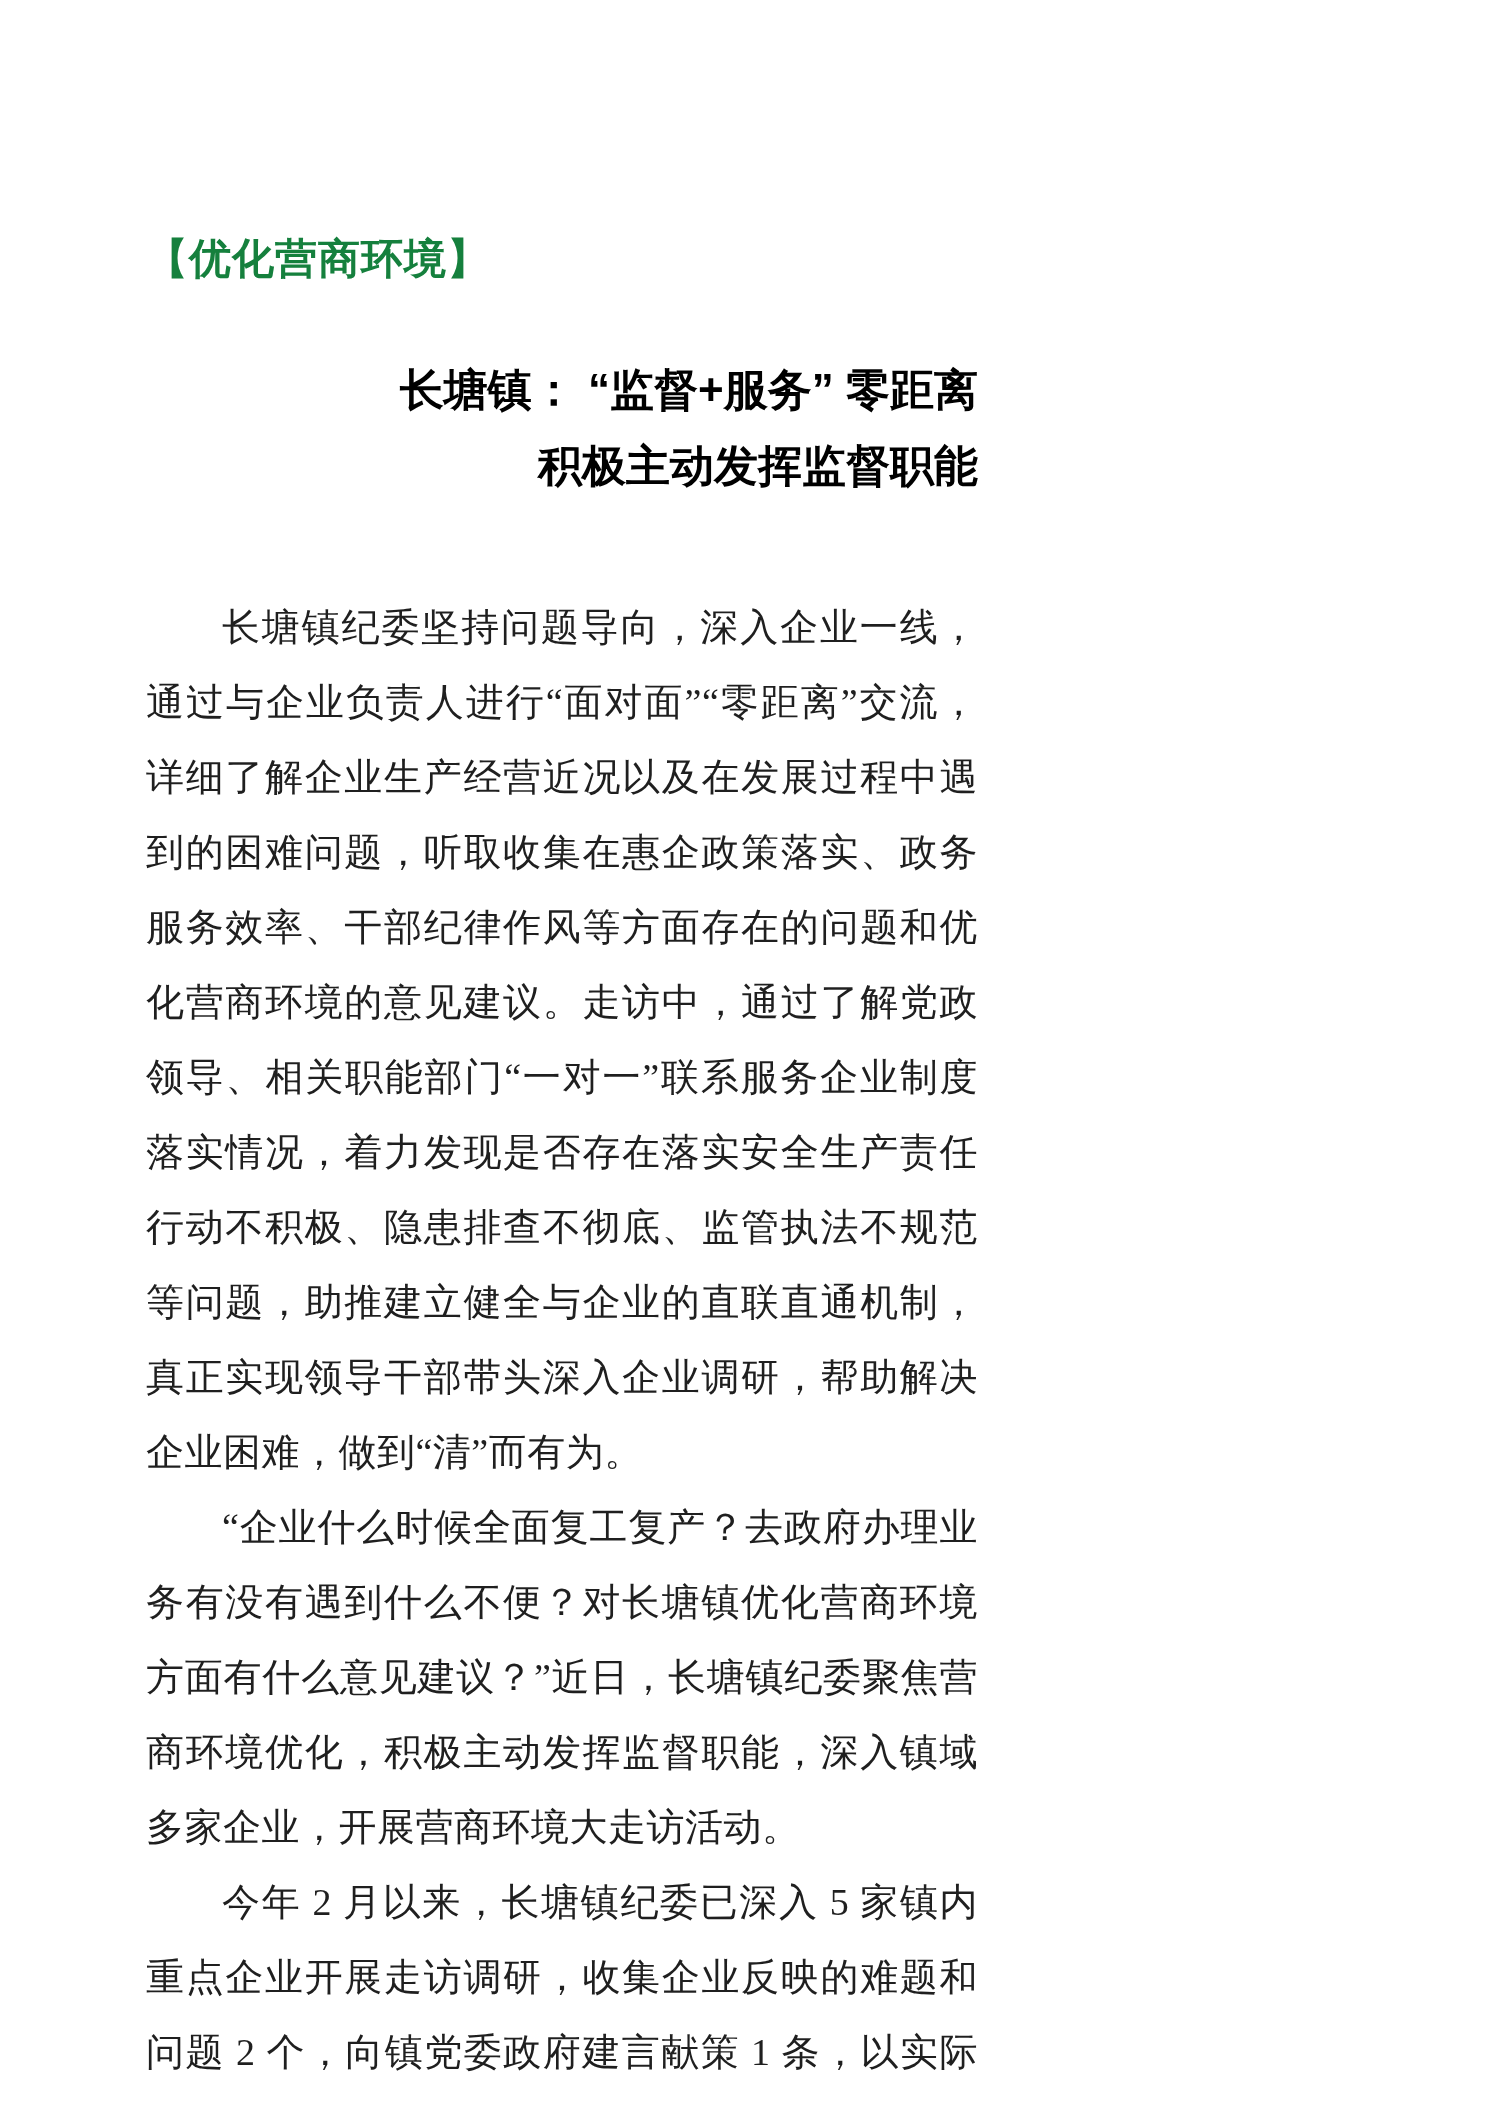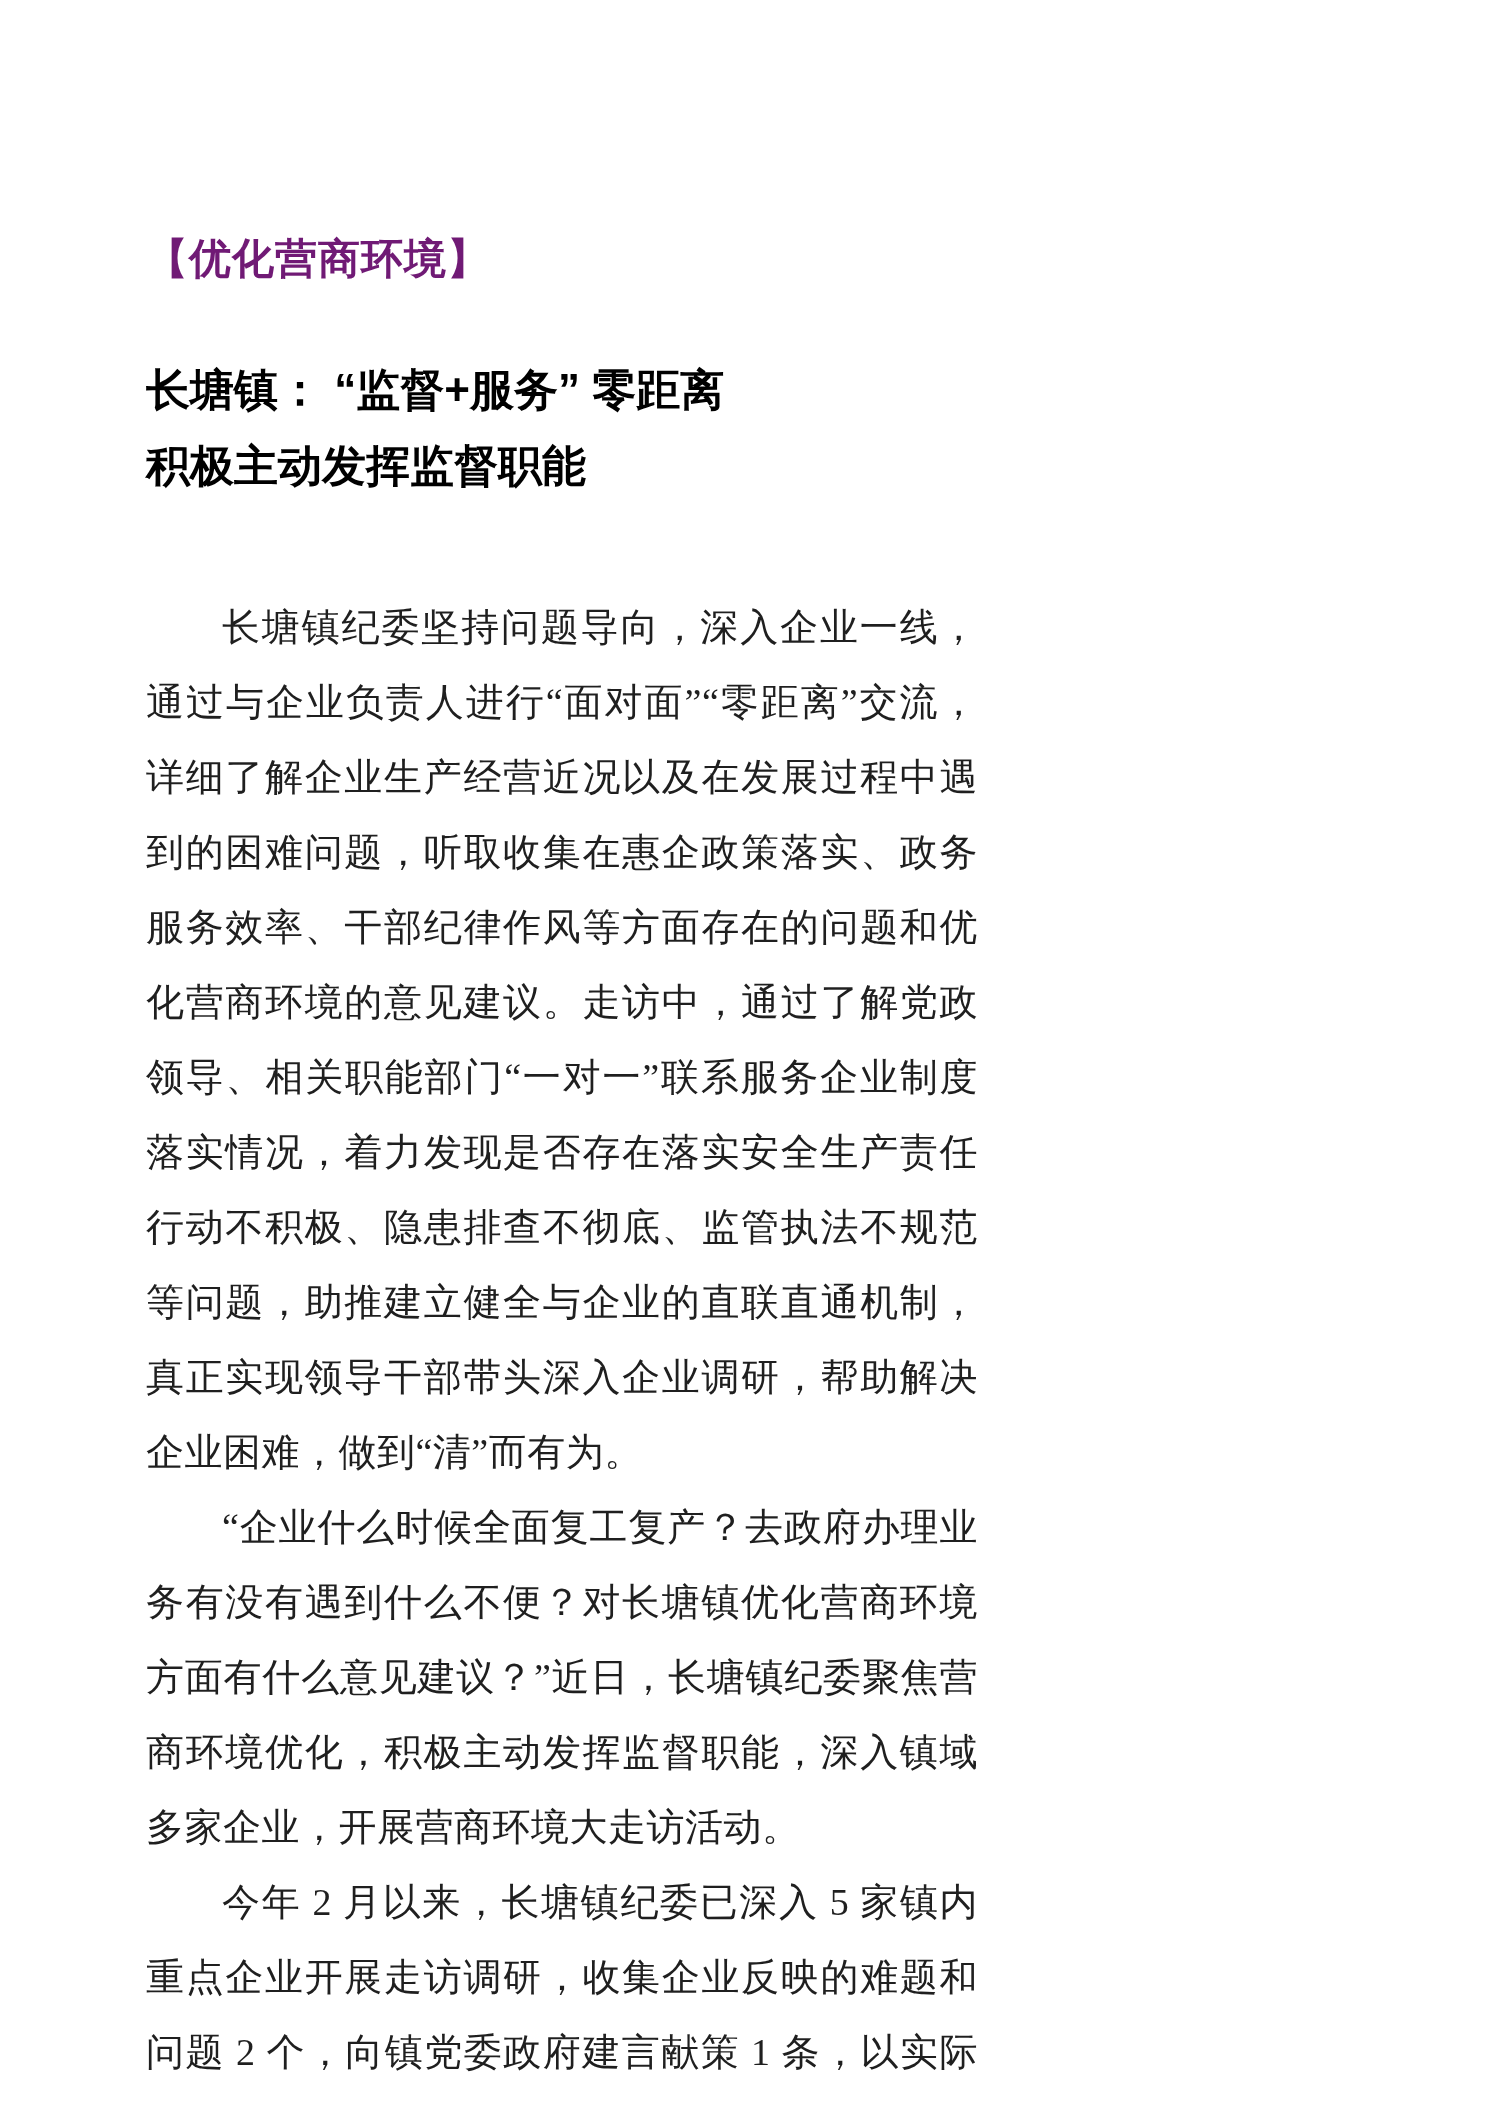--- a/index.html
+++ b/index.html
@@ -21,25 +21,25 @@
     top: 0;
     width: 832px;
   }
   .section-header {
     margin-top: 228px;
     font-family: "Liberation Sans", "DejaVu Sans", sans-serif;
     font-weight: 700;
     font-size: 42px;
     line-height: 62px;
     letter-spacing: 1px;
-    color: #701a75;
+    color: #15803d;
   }
   .article-title {
     margin-top: 62px;
-    text-align: left;
+    text-align: right;
     font-family: "Liberation Sans", "DejaVu Sans", sans-serif;
     font-weight: 700;
     font-size: 44px;
     line-height: 76px;
     color: #000000;
   }
   .article-body {
     margin-top: 86px;
   }
   .article-body p {

